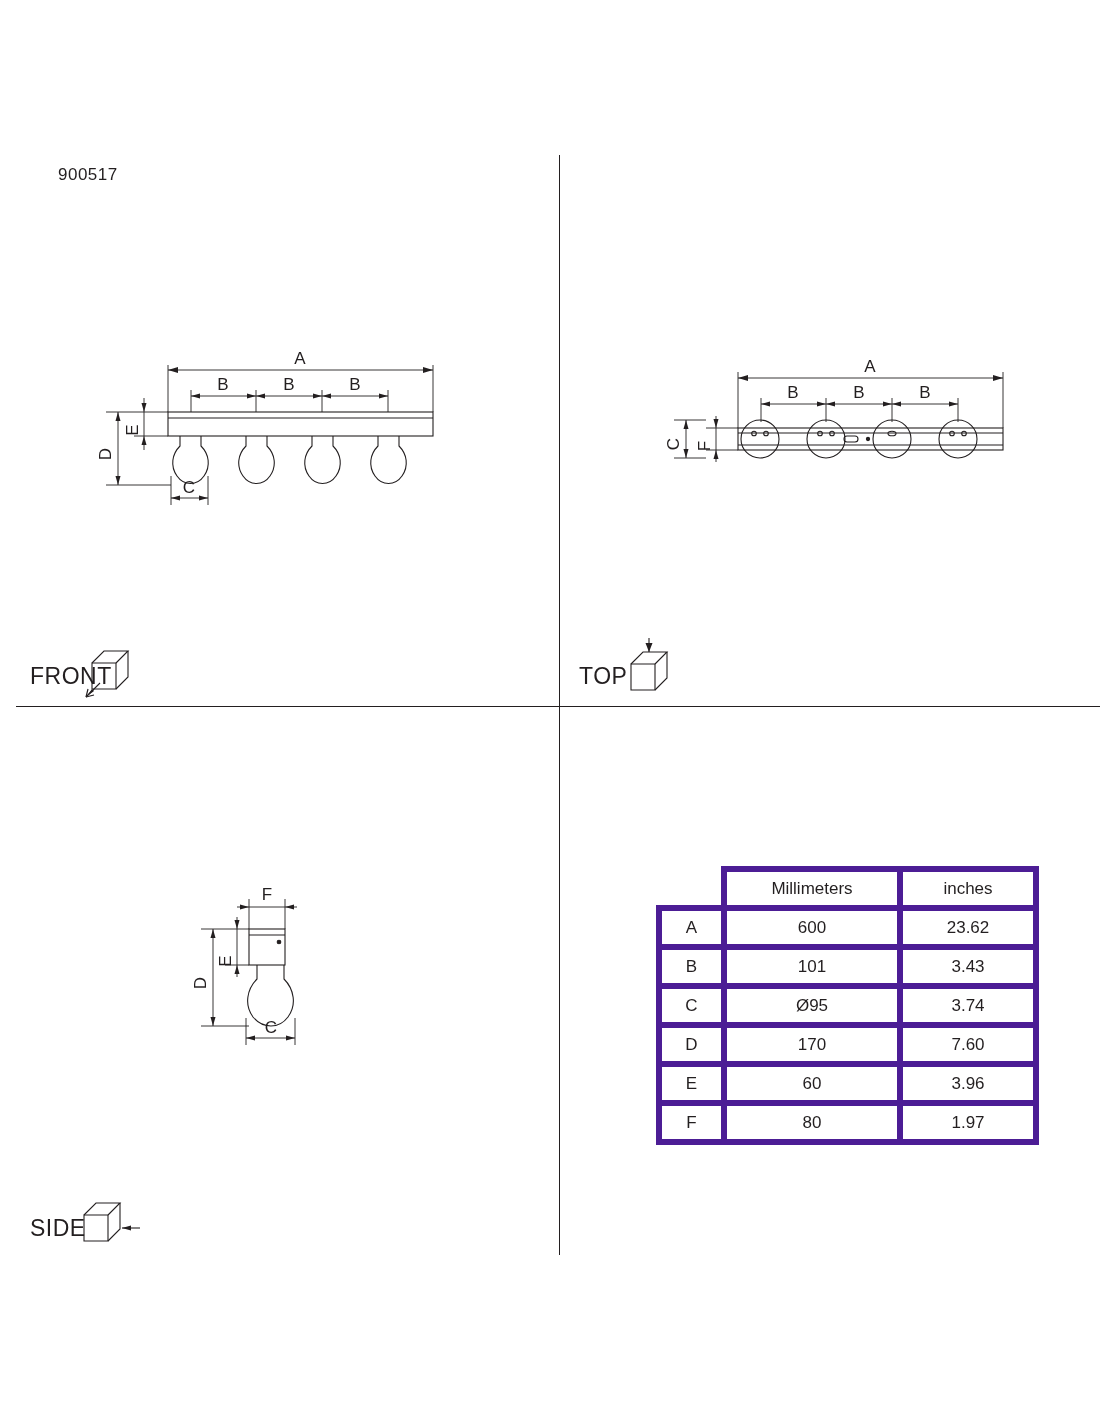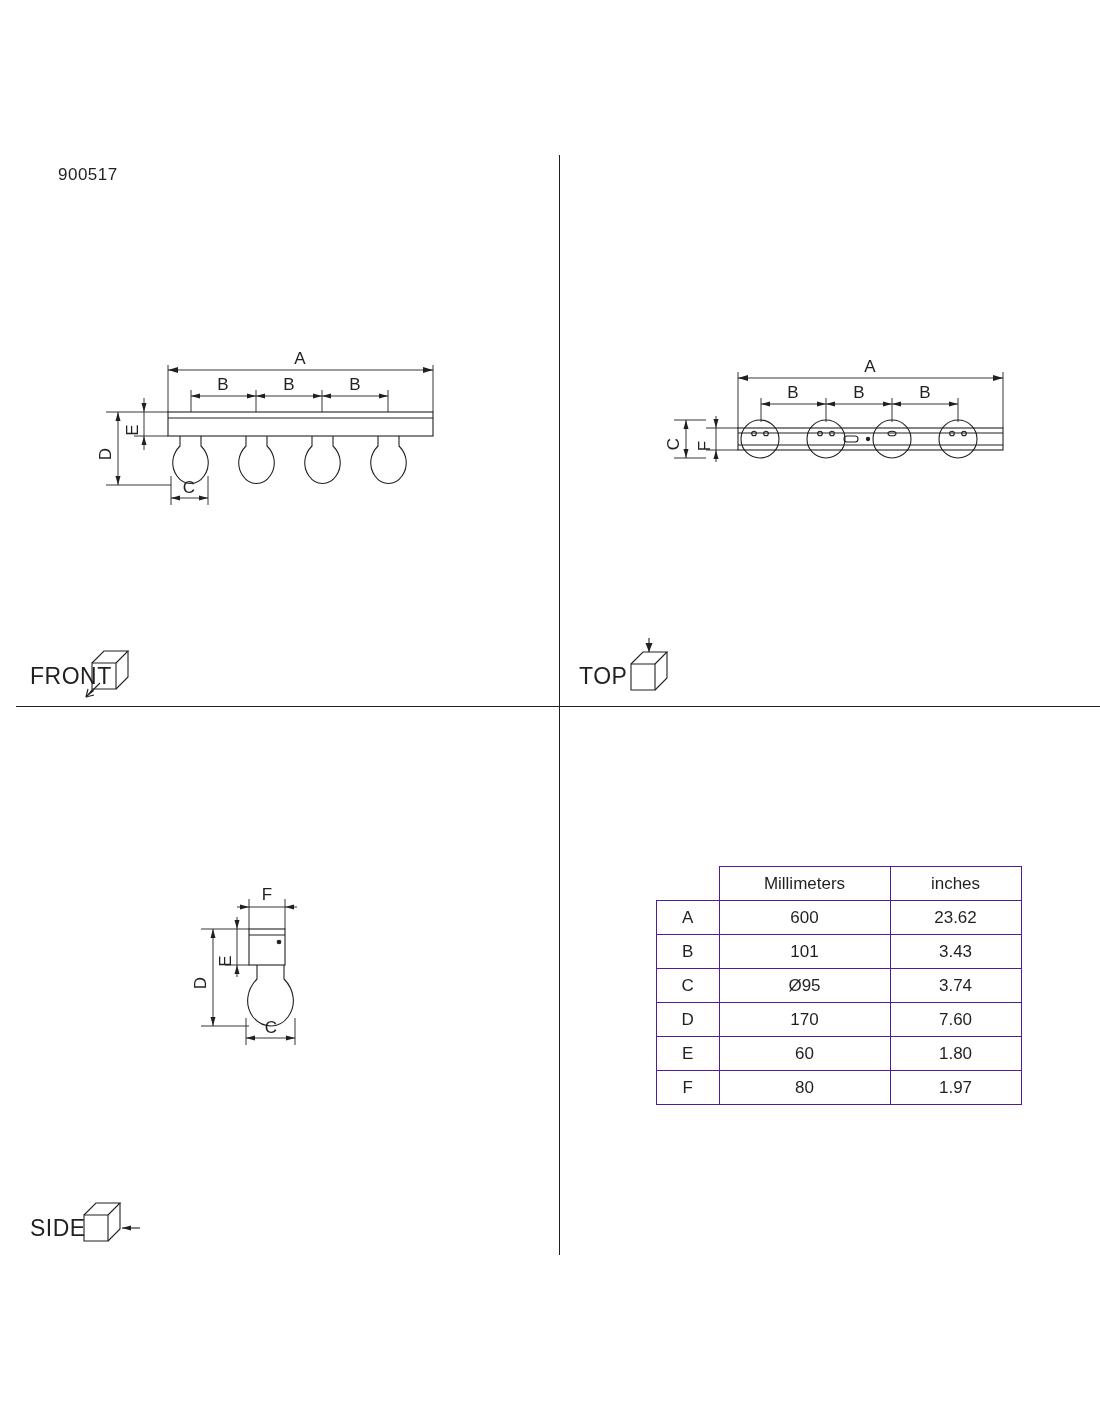--- a/index.html
+++ b/index.html
@@ -65,21 +65,21 @@
 
   
   #dim-table {
     position: absolute;
     left: 640px;
     top: 866px;
     border-collapse: collapse;
     font-size: 17px;
   }
   #dim-table td, #dim-table th {
-    border: 1px solid #4c1d95;
+    border: 6px solid #4c1d95;
     font-weight: normal;
     height: 33px;
     text-align: center;
     padding: 0;
     color: #231f20;
   }
   #dim-table .col-key    { width: 62px; }
   #dim-table .col-mm     { width: 170px; }
   #dim-table .col-in     { width: 130px; }
   #dim-table thead td.corner { border-left: 0; border-top: 0; }
@@ -355,21 +355,21 @@
         <td>3.74</td>
       </tr>
       <tr>
         <td>D</td>
         <td>170</td>
         <td>7.60</td>
       </tr>
       <tr>
         <td>E</td>
         <td>60</td>
-        <td>1.80</td>
+        <td>3.96</td>
       </tr>
       <tr>
         <td>F</td>
         <td>80</td>
         <td>1.97</td>
       </tr>
     </tbody>
   </table>
 
 </div>

